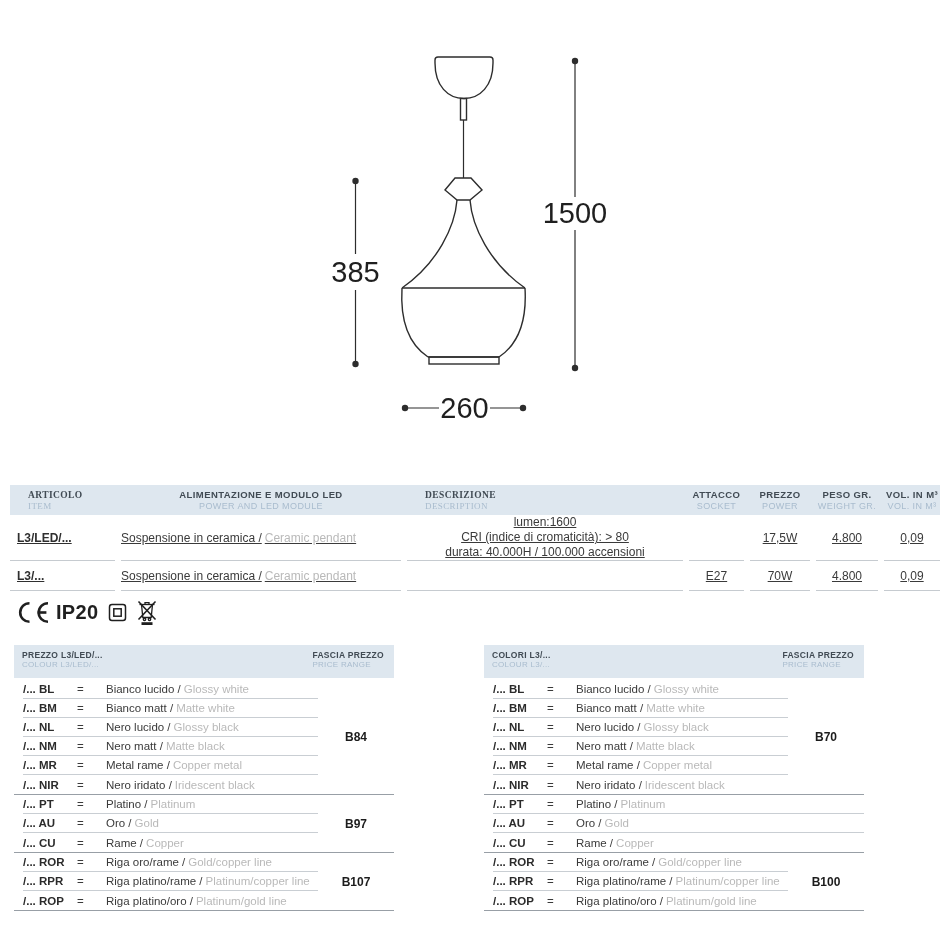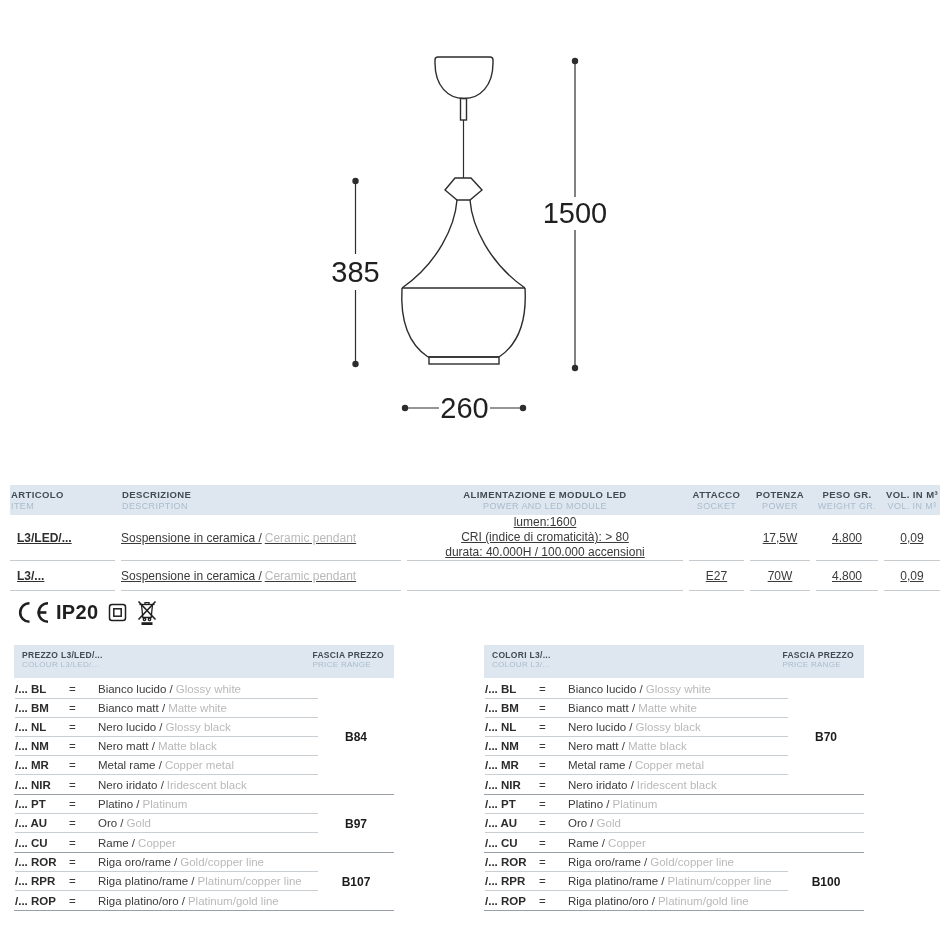--- a/index.html
+++ b/index.html
@@ -11,21 +11,21 @@
   .drawing { position:absolute; left:330px; top:40px; }
   .dim-text { font-family:"Liberation Sans", sans-serif; font-size:29px; fill:#1f1f1f; }
 
   
   .spec-table { position:absolute; left:10px; top:485px; width:930px; }
   .spec-grid { display:grid; grid-template-columns:105px 280px 276px 55px 60px 62px 56px; column-gap:6px; }
   .spec-header { background:#dee7ef; padding:5px 0 4px 0; align-items:start; }
   .sh-cell { line-height:1.15; }
   .sh-it { font-size:9.5px; font-weight:bold; color:#414b54; letter-spacing:.4px; }
   .sh-en { font-size:9px; color:#a9bcce; letter-spacing:.4px; }
-  .tl { text-align:left; padding-left:1px; }
+  .tl { text-align:left; padding-left:18px;font-family:Liberation Serif, serif; }
   .tc { text-align:center; }
   .spec-row { }
   .spec-cell { border-bottom:1px solid #c6cbd0; display:flex; align-items:center; font-size:12px;text-decoration:underline; }
   .row1 .spec-cell { min-height:46px; }
   .row2 .spec-cell { min-height:30px; }
   .cell-art { font-weight:bold; color:#2f2f2f; padding-left:7px; }
   .cell-desc { color:#3a3a3a; }
   .cell-led { justify-content:center; text-align:center; line-height:15px; }
   .cell-c { justify-content:center; text-align:center; }
   .txt-en { color:#b9b9b9; margin-left:3px; }
@@ -40,21 +40,21 @@
   .ct-left  { left:14px; }
   .ct-right { left:484px; }
   .ct-header { background:#dee7ef; display:flex; justify-content:space-between; padding:5px 10px 4px 8px; min-height:33px; }
   .ct-h-block { line-height:1.2; }
   .ct-h-it { font-size:8.5px; font-weight:bold; color:#414b54; letter-spacing:.3px; }
   .ct-h-en { font-size:8px; color:#a9bcce; letter-spacing:.3px; }
   .ct-h-right { text-align:left; }
   .ct-body { margin-top:2px; }
   .cgroup { display:flex; border-bottom:1px solid #989fa6; }
   .cgroup-rows { flex:1; }
-  .crow { display:flex; align-items:center; height:19px; border-bottom:1px solid #c9ced3; margin-left:1px; font-size:11.5px; white-space:nowrap; }
+  .crow { display:flex; align-items:center; height:19px; border-bottom:1px solid #c9ced3; margin-left:9px; font-size:11.5px; white-space:nowrap; }
   .cgroup-rows .crow:last-child { border-bottom:none; }
   .ccode { width:54px; font-weight:bold; color:#2b2b2b; }
   .ceq { width:29px; color:#3a3a3a; }
   .cname { color:#3a3a3a; }
   .cprice { width:76px; display:flex; align-items:center; justify-content:center; font-weight:bold; font-size:12px; color:#1c1c1c; }
 </style>
 </head>
 <body>
 
 <div class="page">
@@ -106,34 +106,34 @@
     <circle cx="193" cy="368" r="3.2" fill="#2d2d2d"></circle>
     <text class="dim-text" x="134.5" y="378" text-anchor="middle">260</text>
   </svg>
 
   <div class="spec-table">
     <div class="spec-grid spec-header">
       <div class="sh-cell tl">
         <div class="sh-it">ARTICOLO</div>
         <div class="sh-en">ITEM</div>
       </div>
+      <div class="sh-cell tc">
+        <div class="sh-it">ALIMENTAZIONE E MODULO LED</div>
+        <div class="sh-en">POWER AND LED MODULE</div>
+      </div>
       <div class="sh-cell tl">
         <div class="sh-it">DESCRIZIONE</div>
         <div class="sh-en">DESCRIPTION</div>
       </div>
       <div class="sh-cell tc">
-        <div class="sh-it">ALIMENTAZIONE E MODULO LED</div>
-        <div class="sh-en">POWER AND LED MODULE</div>
-      </div>
-      <div class="sh-cell tc">
         <div class="sh-it">ATTACCO</div>
         <div class="sh-en">SOCKET</div>
       </div>
       <div class="sh-cell tc">
-        <div class="sh-it">POTENZA</div>
+        <div class="sh-it">PREZZO</div>
         <div class="sh-en">POWER</div>
       </div>
       <div class="sh-cell tc">
         <div class="sh-it">PESO GR.</div>
         <div class="sh-en">WEIGHT GR.</div>
       </div>
       <div class="sh-cell tc">
         <div class="sh-it">VOL. IN M³</div>
         <div class="sh-en">VOL. IN M³</div>
       </div>

